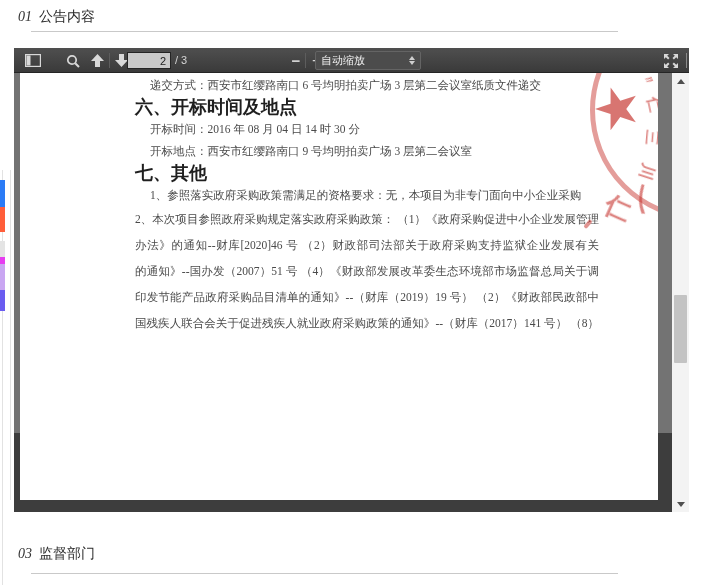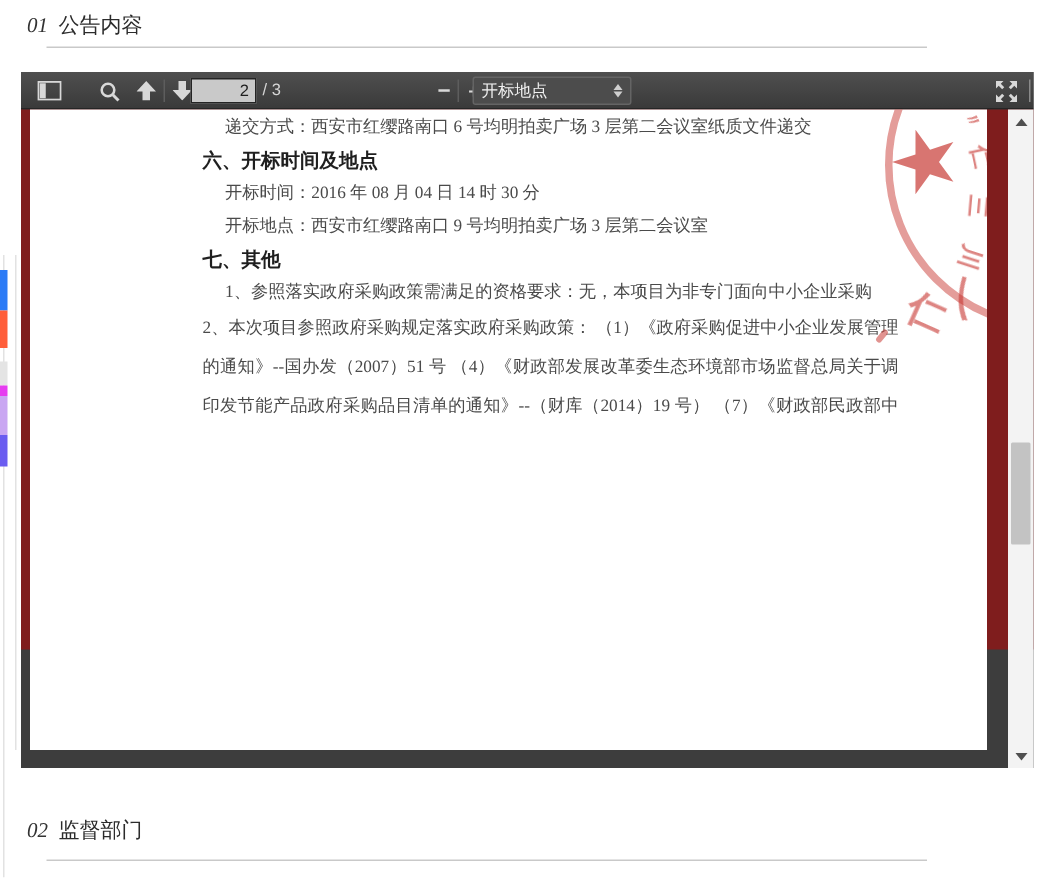--- a/index.html
+++ b/index.html
@@ -32,27 +32,27 @@
   .zoomtxt { color:#d8d8d8; font-size:15px; font-weight:bold; line-height:22px; }
   .scale-select { position:absolute; left:301px; top:3px; width:106px; height:19px; background:#4c4c4c;
                   border:1px solid #646464; border-radius:2px; color:#f1f1f1; font-size:11px;
                   display:flex; align-items:center; padding:0 5px; cursor:pointer; }
   .scale-select .caret { margin-left:auto; display:flex; flex-direction:column; gap:1px; align-items:center; color:#cfcfcf; }
   .scale-select .caret i { display:block; width:0; height:0; border-left:3px solid transparent; border-right:3px solid transparent; }
   .caret .up { border-bottom:4px solid #cfcfcf; }
   .caret .dn { border-top:4px solid #cfcfcf; }
 
   
-  .content { position:absolute; left:0; top:25px; width:675px; height:360px; background:#7f1d1d; }
+  .content { position:absolute; left:0; top:25px; width:675px; height:360px; background:#737373; }
   .page { position:absolute; left:6px; top:0; width:638px; height:427px; background:#fff; overflow:hidden; }
 
   .page-lines { position:absolute; left:0; top:1px; width:638px;
                 font-family:"Liberation Serif","DejaVu Serif",serif; color:#4a4a4a; }
   .doc-line { white-space:nowrap; font-size:11.5px; }
-  .doc-line.heading { margin-left:115px; height:22px; line-height:22px; font-size:13px; font-weight:bold; color:#1f1f1f; }
+  .doc-line.heading { margin-left:115px; height:22px; line-height:22px; font-size:18px; font-weight:bold; color:#1f1f1f; }
   .doc-line.body-indent { margin-left:130px; height:22px; line-height:22px; }
   .doc-line.para { margin-left:115px; width:464px; height:26px; line-height:26px;
                    white-space:normal; text-align:justify; text-align-last:justify; overflow:hidden; }
   .doc-line.para:first-of-type { margin-top:0; }
   .doc-line.para.gap-top { margin-top:0; }
 
   
   .seal-circle { position:absolute; left:570px; top:-73px; width:220px; height:220px; border-radius:50%;
                  border:5px solid rgba(201,60,54,.5); }
   .seal-star { position:absolute; left:572px; top:2px; font-size:56px; color:rgba(198,52,46,.68);
@@ -117,21 +117,21 @@
         </svg>
       </div>
       <input class="pgnum-input" value="2" style="">
       <span class="pgcount">/ 3</span>
 
       <div class="tbtn zoomtxt" style="left:273px; width:18px;">−</div>
       <div class="tsep" style="left:291px;"></div>
       <div class="tbtn zoomtxt" style="left:293px; width:18px; font-size:13px;">+</div>
 
       <div class="scale-select">
-        <span>开标地点</span>
+        <span>自动缩放</span>
         <span class="caret">
             <i class="up"></i>
             <i class="dn"></i>
           </span>
       </div>
 
       <div class="tbtn" style="left:648px; width:18px;">
         <svg width="14" height="14" viewBox="0 0 14 14">
           <path d="M0 0 L5 0 L3.2 1.8 L5.5 4.1 L4.1 5.5 L1.8 3.2 L0 5 Z" fill="#d8d8d8"></path>
           <path d="M14 0 L14 5 L12.2 3.2 L9.9 5.5 L8.5 4.1 L10.8 1.8 L9 0 Z" fill="#d8d8d8"></path>
@@ -145,22 +145,24 @@
     <div class="content">
       <div class="page">
         <div class="page-lines">
             <div class="doc-line body-indent">递交方式：西安市红缨路南口 6 号均明拍卖广场 3 层第二会议室纸质文件递交</div>
             <div class="doc-line heading">六、开标时间及地点</div>
             <div class="doc-line body-indent">开标时间：2016 年 08 月 04 日 14 时 30 分</div>
             <div class="doc-line body-indent">开标地点：西安市红缨路南口 9 号均明拍卖广场 3 层第二会议室</div>
             <div class="doc-line heading">七、其他</div>
             <div class="doc-line body-indent">1、参照落实政府采购政策需满足的资格要求：无，本项目为非专门面向中小企业采购</div>
             <div class="doc-line para gap-top">2、本次项目参照政府采购规定落实政府采购政策： （1）《政府采购促进中小企业发展管理</div>
+            <div class="doc-line para">办法》的通知--财库[2020]46 号 （2）财政部司法部关于政府采购支持监狱企业发展有关</div>
             <div class="doc-line para">的通知》--国办发（2007）51 号 （4）《财政部发展改革委生态环境部市场监督总局关于调</div>
-            <div class="doc-line para">印发节能产品政府采购品目清单的通知》--（财库（2014）19 号） （7）《财政部民政部中</div>
+            <div class="doc-line para">印发节能产品政府采购品目清单的通知》--（财库（2019）19 号） （2）《财政部民政部中</div>
+            <div class="doc-line para">国残疾人联合会关于促进残疾人就业政府采购政策的通知》--（财库（2017）141 号） （8）</div>
           </div>
 
         <div>
           <div class="seal-circle"></div>
           <div class="seal-star">★</div>
           <div class="seal-char" style="left:622px; top:-2px; transform:rotate(64deg);">〃</div>
           <div class="seal-char" style="left:626px; top:22px; transform:rotate(78deg); font-size:15px;">仁</div>
           <div class="seal-char" style="left:624px; top:55px; transform:rotate(95deg); font-size:15px;">三</div>
           <div class="seal-char" style="left:618px; top:88px; transform:rotate(108deg); font-size:16px;">川</div>
           <div class="seal-char" style="left:585px; top:118px; transform:rotate(24deg); font-size:26px; font-weight:bold;">仁</div>
@@ -175,17 +177,17 @@
         </div>
         <div class="sb-thumb"></div>
         <div class="sb-btn" style="top:423px;">
           <div class="sb-arrow dn"></div>
         </div>
       </div>
     </div>
   </div>
 
   <div class="sec-head" style="top:545px;">
-    <span class="num">02</span><span>监督部门</span>
+    <span class="num">03</span><span>监督部门</span>
   </div>
   <div class="sec-rule" style="top:573px;"></div>
 
 </div>
 
 </body></html>

